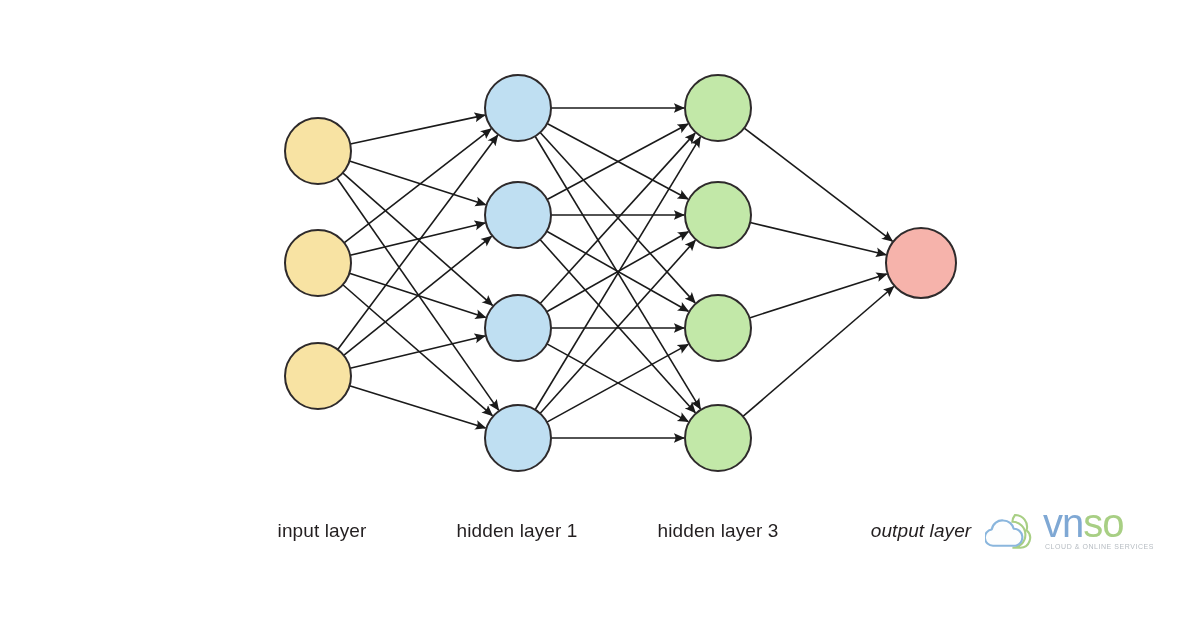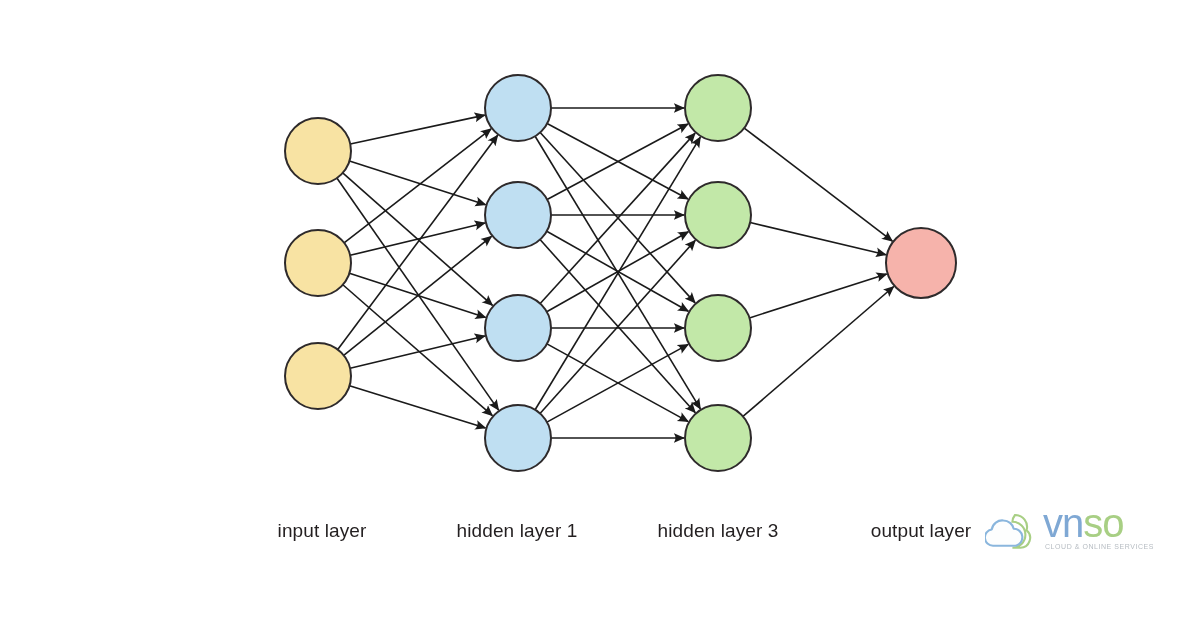--- a/index.html
+++ b/index.html
@@ -138,21 +138,21 @@
         <circle cx="718" cy="328" r="33" fill="#c2e8a8" stroke="#2e2a2b" stroke-width="2"></circle>
         <circle cx="718" cy="438" r="33" fill="#c2e8a8" stroke="#2e2a2b" stroke-width="2"></circle>
         <circle cx="921" cy="263" r="35" fill="#f6b3ab" stroke="#2e2a2b" stroke-width="2"></circle>
       </g>
   </svg>
 
   <div id="labels-layer">
       <div class="layer-label" style="left: 322px; top: 521px;">input layer</div>
       <div class="layer-label" style="left: 517px; top: 521px; text-align: center;">hidden layer 1</div>
       <div class="layer-label" style="left: 718px; top: 521px;">hidden layer 3</div>
-      <div class="layer-label" style="left: 921px; top: 521px;">output layer</div>
+      <div class="layer-label" style="left: 921px; top: 521px; font-style: italic;">output layer</div>
     </div>
 
   <div id="brand-logo">
     <svg class="logo-mark" viewBox="0 0 56 48" xmlns="http://www.w3.org/2000/svg">
       <path d="M30 8 a12 12 0 0 1 11.6 15.2 a10 10 0 0 1 -6.2 17.6 l-8 0 a13 13 0 0 0 0 -26 a12 12 0 0 1 2.6 -6.8 Z" fill="none" stroke="#a8cf84" stroke-width="2.1" stroke-linecap="round"></path>
       <path d="M18.5 13.5 a10.5 10.5 0 0 1 10.2 8.2 a8.6 8.6 0 0 1 1.9 17 l-22.6 0 a8.2 8.2 0 0 1 -1.2 -16.3 a10.5 10.5 0 0 1 11.7 -8.9 Z" fill="#fdfefe" stroke="#8ab6dd" stroke-width="2.1" stroke-linejoin="round"></path>
     </svg>
     <div class="logo-wordmark"><span class="logo-vn">vn</span><span class="logo-so">so</span></div>
     <div class="logo-tagline">CLOUD &amp; ONLINE SERVICES</div>
   </div>

